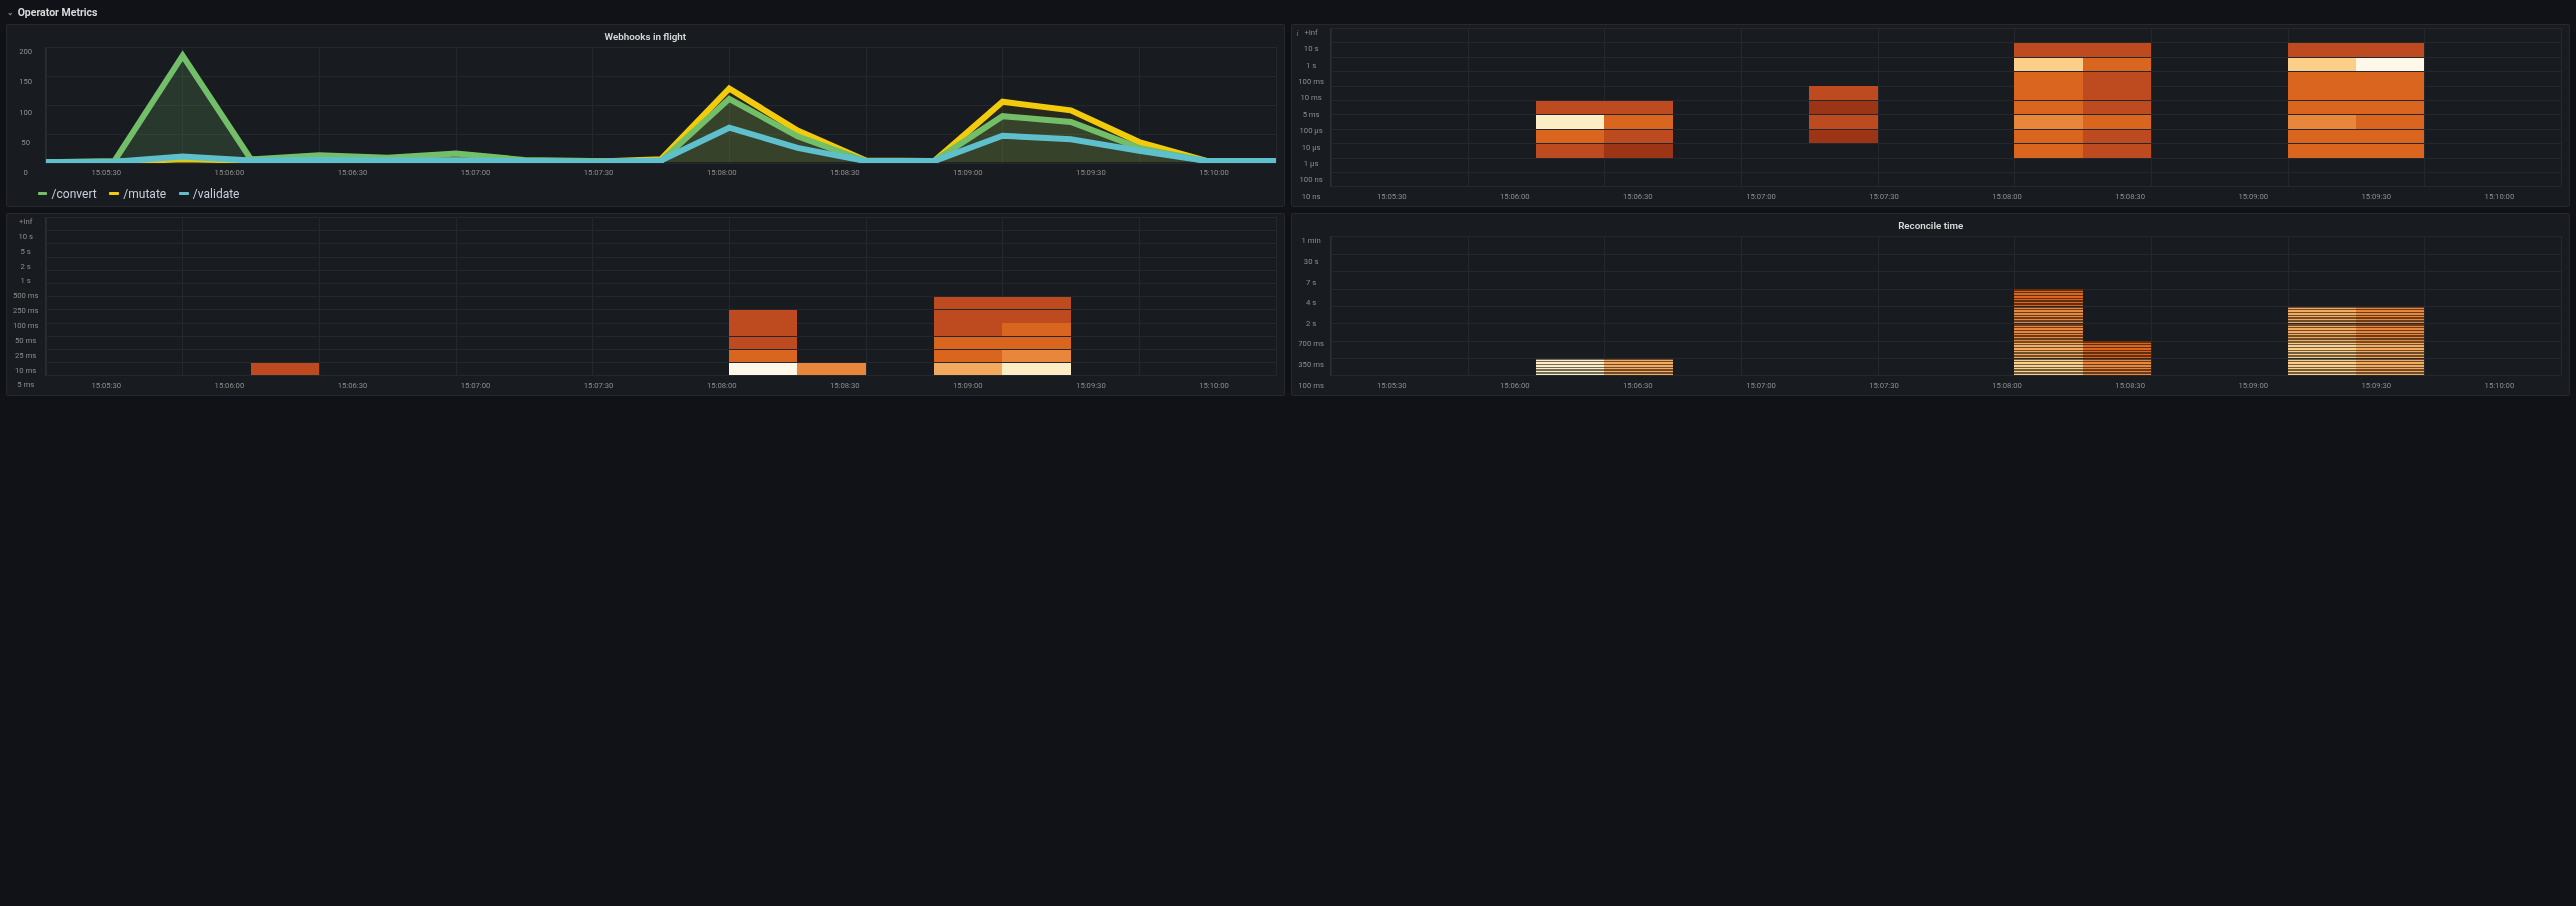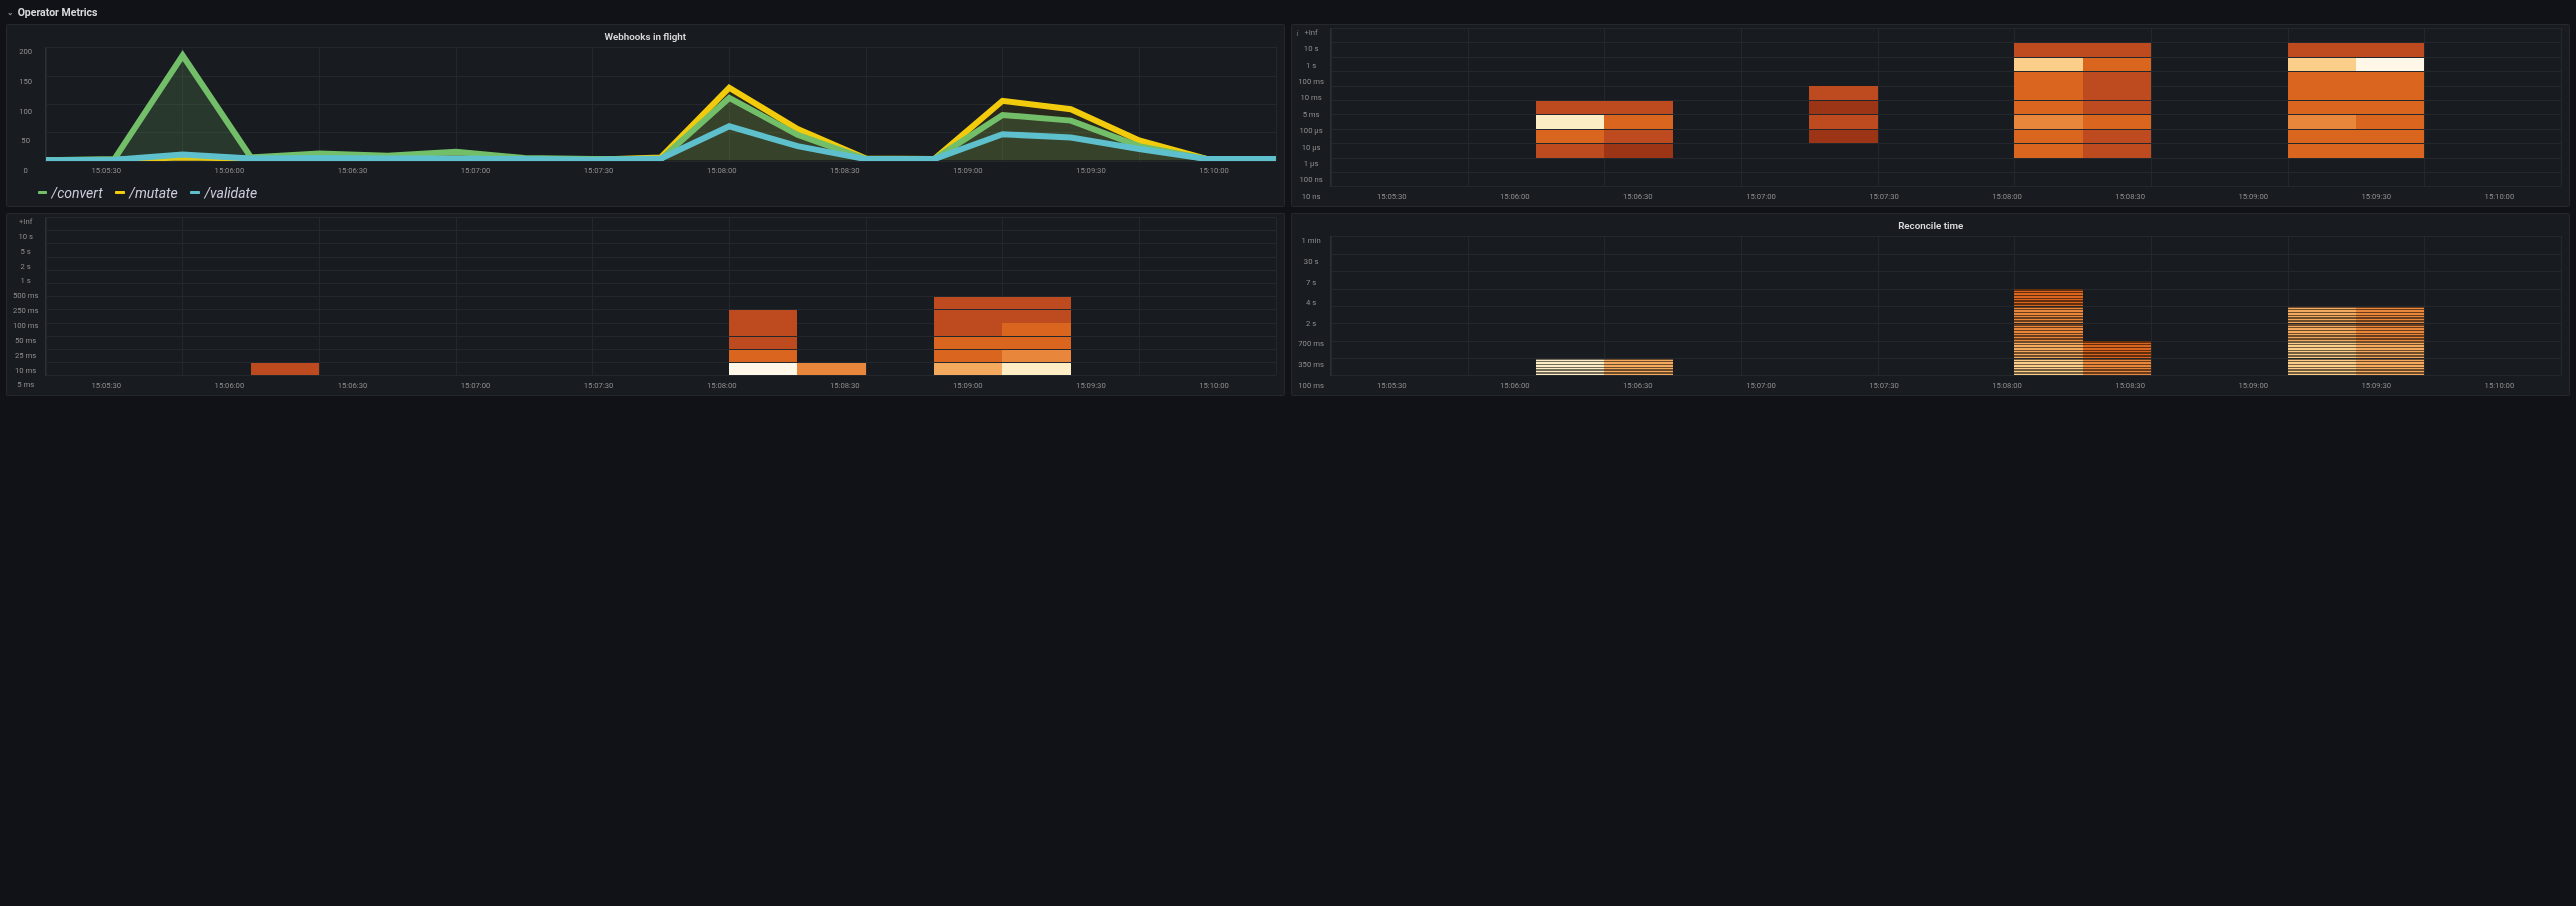--- a/index.html
+++ b/index.html
@@ -86,23 +86,22 @@
     justify-content: space-between;
     font-size: 7.7px;
     color: #8e8e8e;
     padding-top: 4.2px;
   }
   .x-axis span { flex: 1; text-align: center; white-space: nowrap; }
   .legend {
     display: flex;
     gap: 12.7px;
     padding: 4.2px 0 5.6px 31px;
-    font-size: 14px;
+    font-size: 12px;
     color: #ccccdc;
-    font-style: italic;
   }
   .legend-item { display: flex; align-items: center; gap: 4.2px; }
   .legend-swatch { width: 9.8px; height: 2.8px; border-radius: 0.7px; }
   svg.lines { position: absolute; inset: 0; width: 100%; height: 100%; }
   .cell { position: absolute; }
 </style>
 </head>
 <body>
 
 <div class="row-header">

